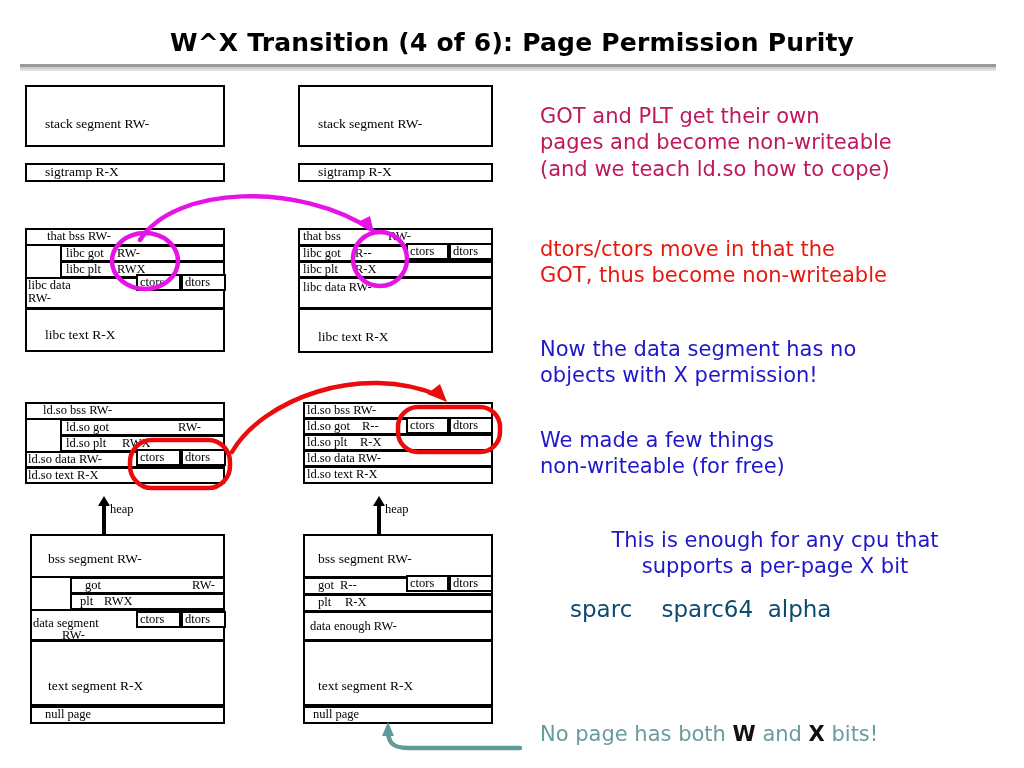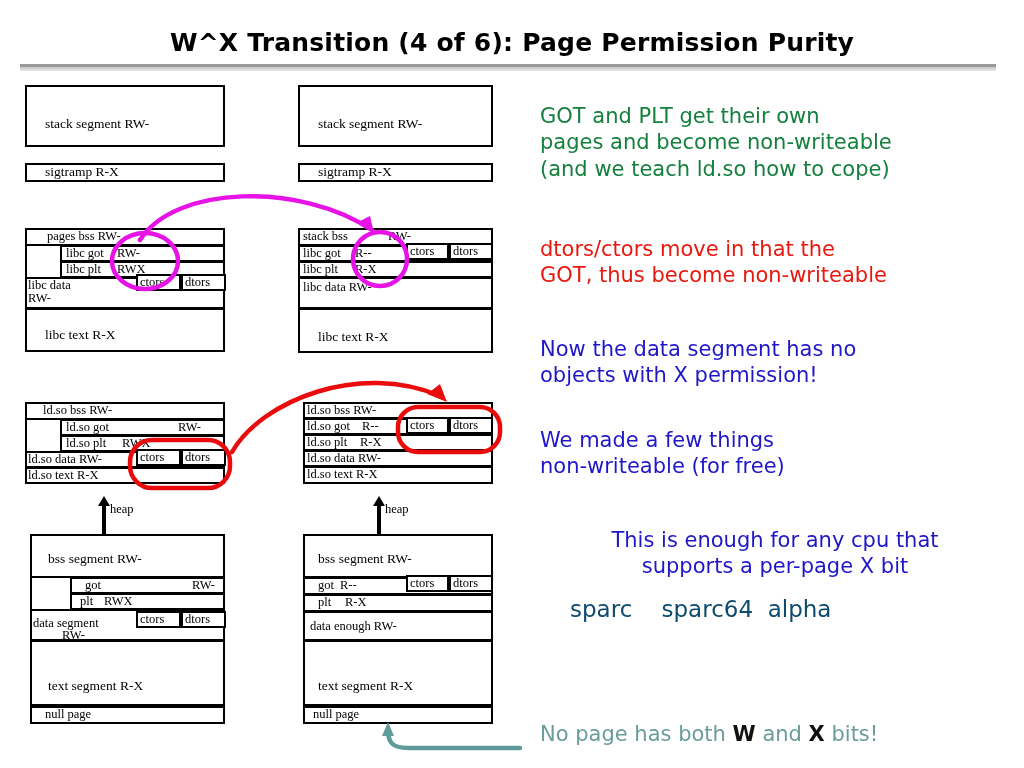--- a/index.html
+++ b/index.html
@@ -76,21 +76,21 @@
   }
 
   
   .prose {
     position: absolute;
     font-family: "DejaVu Sans", sans-serif;
     font-weight: normal;
     line-height: 1.26;
     white-space: pre-line;
   }
-  .p-magenta { color: #15803d; font-size: 21px; }
+  .p-magenta { color: #be185d; font-size: 21px; }
   .p-red     { color: #e8180e; font-size: 21px; }
   .p-blue    { color: #1f17c8; font-size: 21px; }
 
   .cpu-line { white-space: pre; }
 
   .wx-dark { color: #111111; font-weight: bold; }
 
   
   #annotations {
     position: absolute;
@@ -107,21 +107,21 @@
 
 <div class="mbox" style="left:25px; top:85px; width:200px; height:62px;"></div>
 <div class="lbl lbl-md" style="left:45px; top:117px;">stack segment RW-</div>
 
 <div class="mbox" style="left:25px; top:163px; width:200px; height:19px;"></div>
 <div class="lbl lbl-md" style="left:45px; top:165px;">sigtramp R-X</div>
 
 <div class="mbox" style="left:25px; top:228px; width:200px; height:124px;"></div>
 
 <div class="mrow" style="left:25px; top:228px; width:200px; height:18px;"></div>
-<div class="lbl lbl-sm" style="left:47px; top:230px;">pages bss RW-</div>
+<div class="lbl lbl-sm" style="left:47px; top:230px;">that bss RW-</div>
 
 <div class="mrow" style="left:60px; top:245px; width:165px; height:17px;"></div>
 <div class="lbl lbl-sm" style="left:66px; top:247px;">libc got</div>
 <div class="lbl lbl-sm" style="left:117px; top:247px;">RW-</div>
 
 <div class="mrow" style="left:60px; top:261px; width:165px; height:17px;"></div>
 <div class="lbl lbl-sm" style="left:66px; top:263px;">libc plt</div>
 <div class="lbl lbl-sm" style="left:117px; top:263px;">RWX</div>
 
 <div class="mrow" style="left:25px; top:277px; width:200px; height:32px;"></div>
@@ -180,21 +180,21 @@
 <div class="lbl lbl-sm" style="left:45px; top:708px;">null page</div>
 
 <div class="mbox" style="left:298px; top:85px; width:195px; height:62px;"></div>
 <div class="lbl lbl-md" style="left:318px; top:117px;">stack segment RW-</div>
 
 <div class="mbox" style="left:298px; top:163px; width:195px; height:19px;"></div>
 <div class="lbl lbl-md" style="left:318px; top:165px;">sigtramp R-X</div>
 
 <div class="mbox" style="left:298px; top:228px; width:195px; height:125px;"></div>
 <div class="mrow" style="left:298px; top:228px; width:195px; height:18px;"></div>
-<div class="lbl lbl-sm" style="left:303px; top:230px;">stack bss</div>
+<div class="lbl lbl-sm" style="left:303px; top:230px;">that bss</div>
 <div class="lbl lbl-sm" style="left:388px; top:230px;">RW-</div>
 <div class="mrow" style="left:298px; top:245px; width:195px; height:17px;"></div>
 <div class="lbl lbl-sm" style="left:303px; top:247px;">libc got</div>
 <div class="lbl lbl-sm" style="left:355px; top:247px;">R--</div>
 <div class="mrow" style="left:406px; top:243px; width:43px; height:17px;"></div>
 <div class="lbl lbl-sm" style="left:410px; top:245px;">ctors</div>
 <div class="mrow" style="left:449px; top:243px; width:44px; height:17px;"></div>
 <div class="lbl lbl-sm" style="left:453px; top:245px;">dtors</div>
 <div class="mrow" style="left:298px; top:261px; width:195px; height:17px;"></div>
 <div class="lbl lbl-sm" style="left:303px; top:263px;">libc plt</div>

